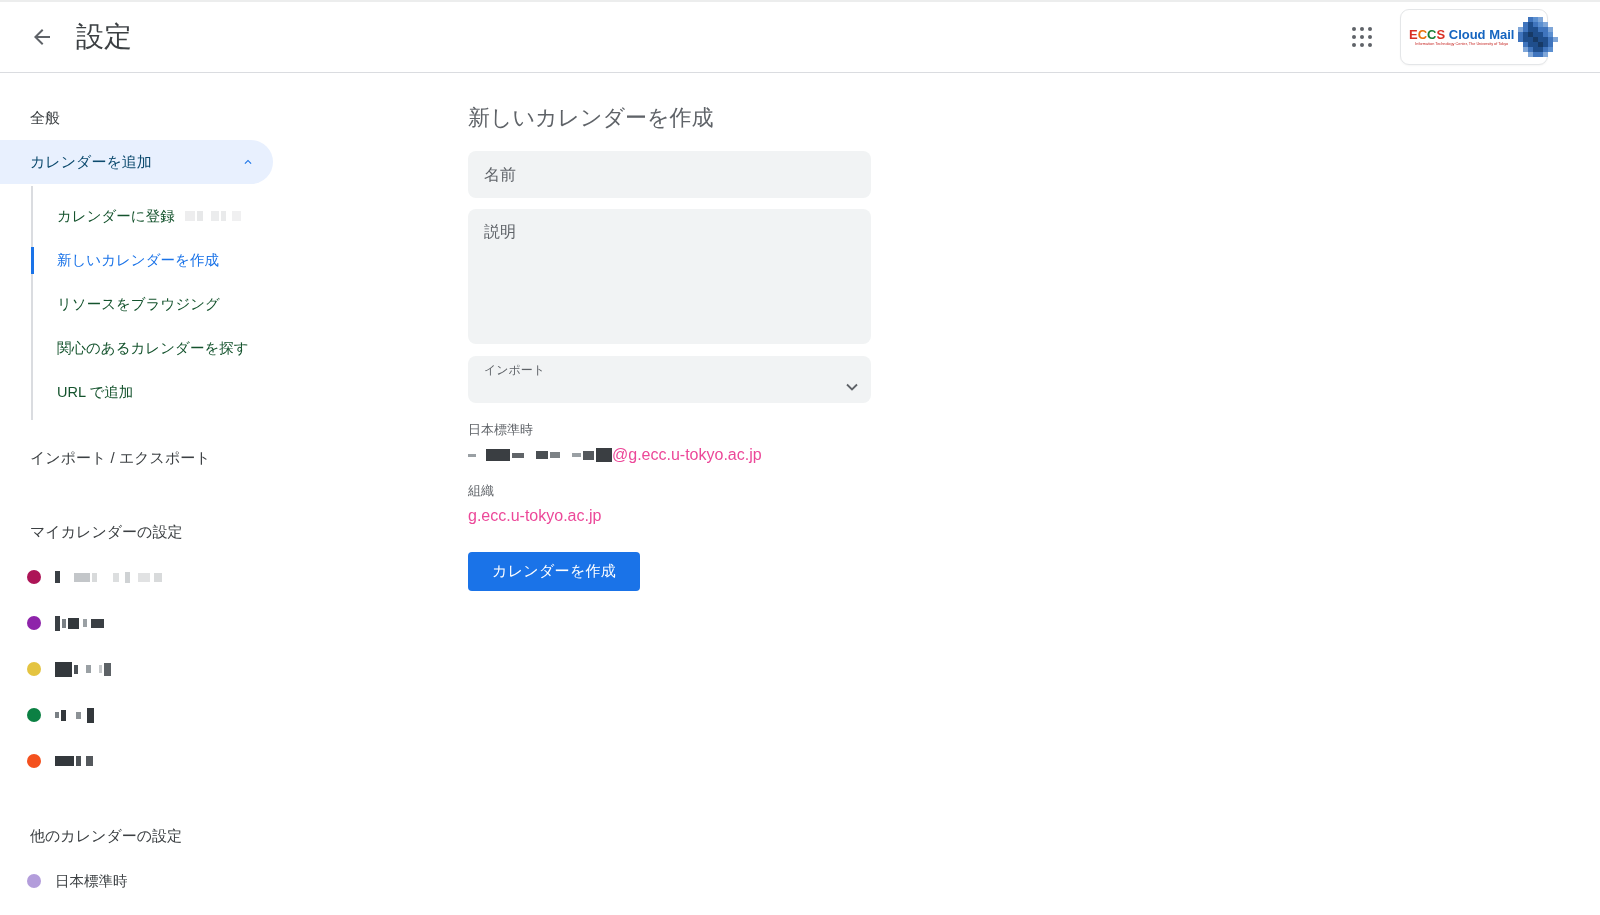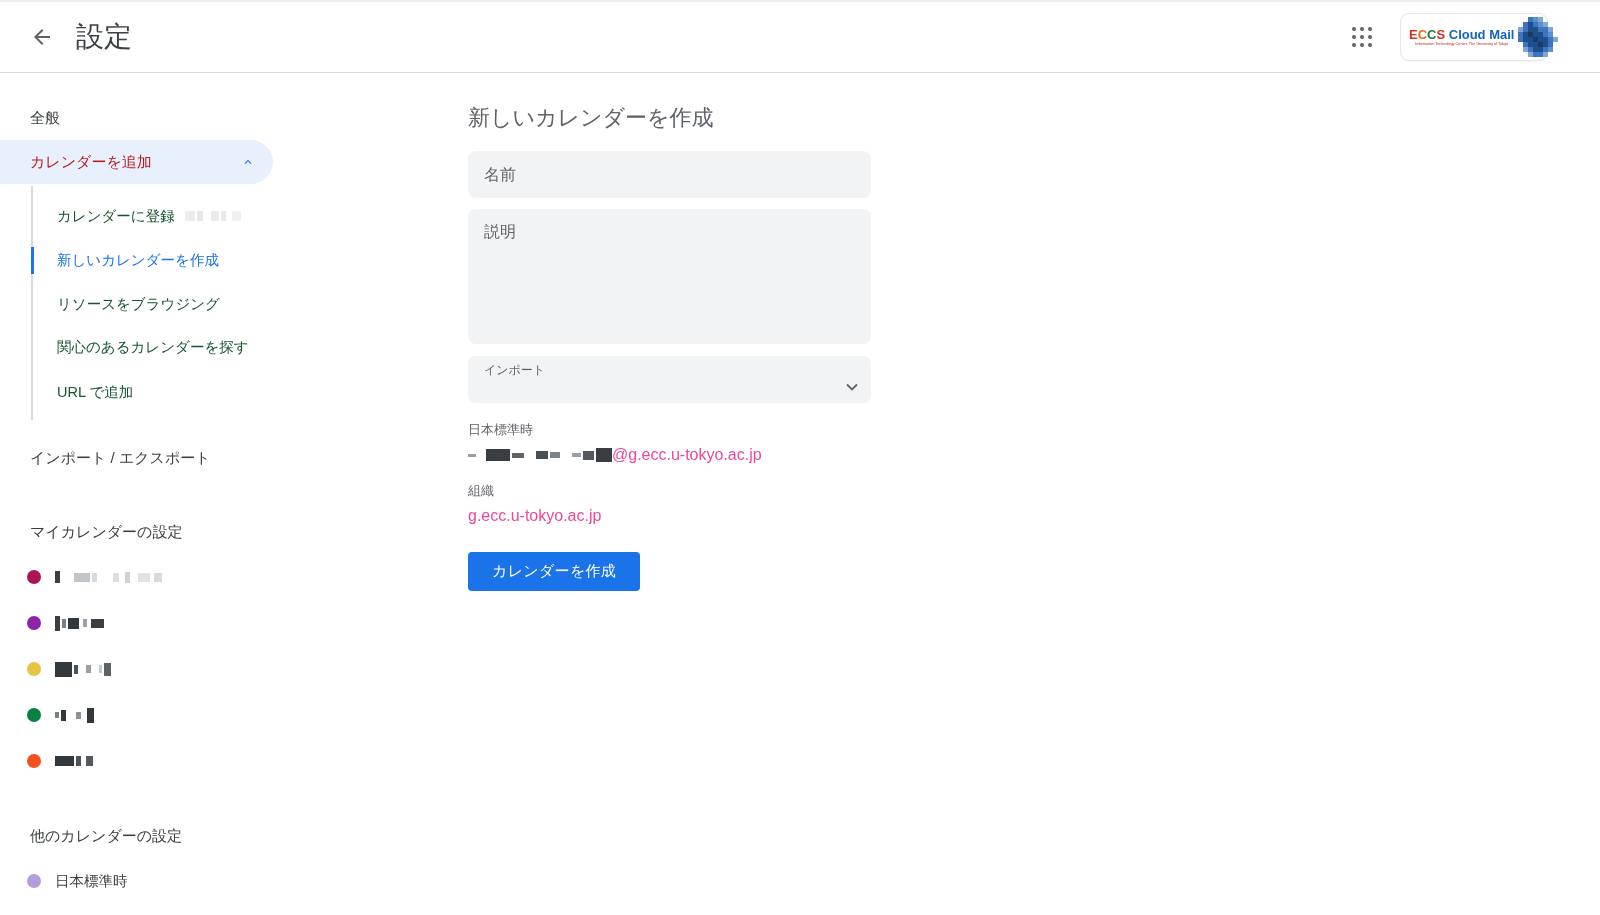--- a/index.html
+++ b/index.html
@@ -9,34 +9,34 @@
 
   
   .header { height:71px; border-bottom:1px solid #dadce0; display:flex; align-items:center; }
   .icon-btn { width:40px; height:40px; border:none; background:transparent; border-radius:50%; display:flex; align-items:center; justify-content:center; cursor:pointer; }
   .back-btn { margin-left:22px; }
   .page-title { margin-left:14px; font-size:28px; color:#3c4043; }
   .header-spacer { flex:1; }
   .apps-btn { margin-right:18px; }
   .apps-grid { display:grid; grid-template-columns:repeat(3,4px); grid-template-rows:repeat(3,4px); gap:4px; }
   .apps-grid i { width:4px; height:4px; border-radius:50%; background:#5f6368; }
-  .account-box { margin-right:52px; width:148px; height:48px; border:1px solid #e4e6e8; border-radius:9px; background:#fff; display:flex; align-items:center; padding:4px 5px 4px 8px; cursor:pointer; box-shadow:0 1px 2px rgba(0,0,0,0.04); }
+  .account-box { margin-right:52px; width:148px; height:56px; border:1px solid #e4e6e8; border-radius:9px; background:#fff; display:flex; align-items:center; padding:4px 5px 4px 8px; cursor:pointer; box-shadow:0 1px 2px rgba(0,0,0,0.04); }
   .logo-text { flex:1; text-align:center; line-height:1.1; }
   .logo-line1 { font-size:13px; font-weight:bold; white-space:nowrap; letter-spacing:0; }
   .logo-line2 { font-size:4px; color:#c5221f; white-space:nowrap; transform:scale(0.95); }
   .avatar-grid { display:grid; grid-template-columns:repeat(8,5px); grid-auto-rows:5px; width:40px; height:40px; margin-left:4px; flex:none; }
 
   
   .content { display:flex; }
   .sidebar { width:468px; flex:none; padding-top:23px; }
   .main { width:403px; padding-top:23px; }
 
   
   .side-item { height:44px; display:flex; align-items:center; padding-left:30px; font-size:15px; color:#3c4043; cursor:pointer; }
-  .pill { width:273px; height:44px; background:#e8f0fe; border-radius:0 22px 22px 0; display:flex; align-items:center; padding-left:30px; color:#b91c1c; font-size:15px; font-weight:500; cursor:pointer; }
+  .pill { width:273px; height:44px; background:#e8f0fe; border-radius:0 22px 22px 0; display:flex; align-items:center; padding-left:30px; color:#0c4a6e; font-size:15px; font-weight:500; cursor:pointer; }
   .pill .chev { margin-left:auto; margin-right:18px; display:flex; }
   .sublist { margin-left:31px; border-left:2px solid #dadce0; width:235px; margin-top:2px; padding:8px 0 6px 0; }
   .subitem { position:relative; padding:11px 0 11px 24px; font-size:14.5px; color:#14532d; line-height:22px; cursor:pointer; }
   .subitem.selected { color:#1a73e8; }
   .subitem.selected::before { content:""; position:absolute; left:-2px; top:9px; height:27px; width:3px; background:#1a73e8; }
   .section-gap { margin-top:16px; }
   .side-heading { height:44px; display:flex; align-items:center; padding-left:30px; font-size:15px; color:#3c4043; margin-top:30px; }
   .cal-row { height:46px; display:flex; align-items:center; padding-left:27px; cursor:pointer; }
   .dot { width:14px; height:14px; border-radius:50%; flex:none; margin-right:14px; }
   .cal-label { font-size:14.5px; color:#3c4043; }
@@ -183,21 +183,21 @@
               <span style="width: 5px; height: 10px; background: rgb(233, 234, 235); margin-right: 6px;"></span>
               <span style="width: 9px; height: 10px; background: rgb(240, 240, 241); margin-right: 0px;"></span>
             </span>
         </div>
         <div class="subitem selected">
           <span>新しいカレンダーを作成</span>
         </div>
         <div class="subitem">
           <span>リソースをブラウジング</span>
         </div>
-        <div class="subitem" style="width:225px;font-family:Liberation Mono, monospace;">
+        <div class="subitem" style="width:225px;">
           <span>関心のあるカレンダーを探す</span>
         </div>
         <div class="subitem">
           <span>URL で追加</span>
         </div>
       </div>
       <div class="side-item section-gap">
         <span>インポート / エクスポート</span>
       </div>
 

